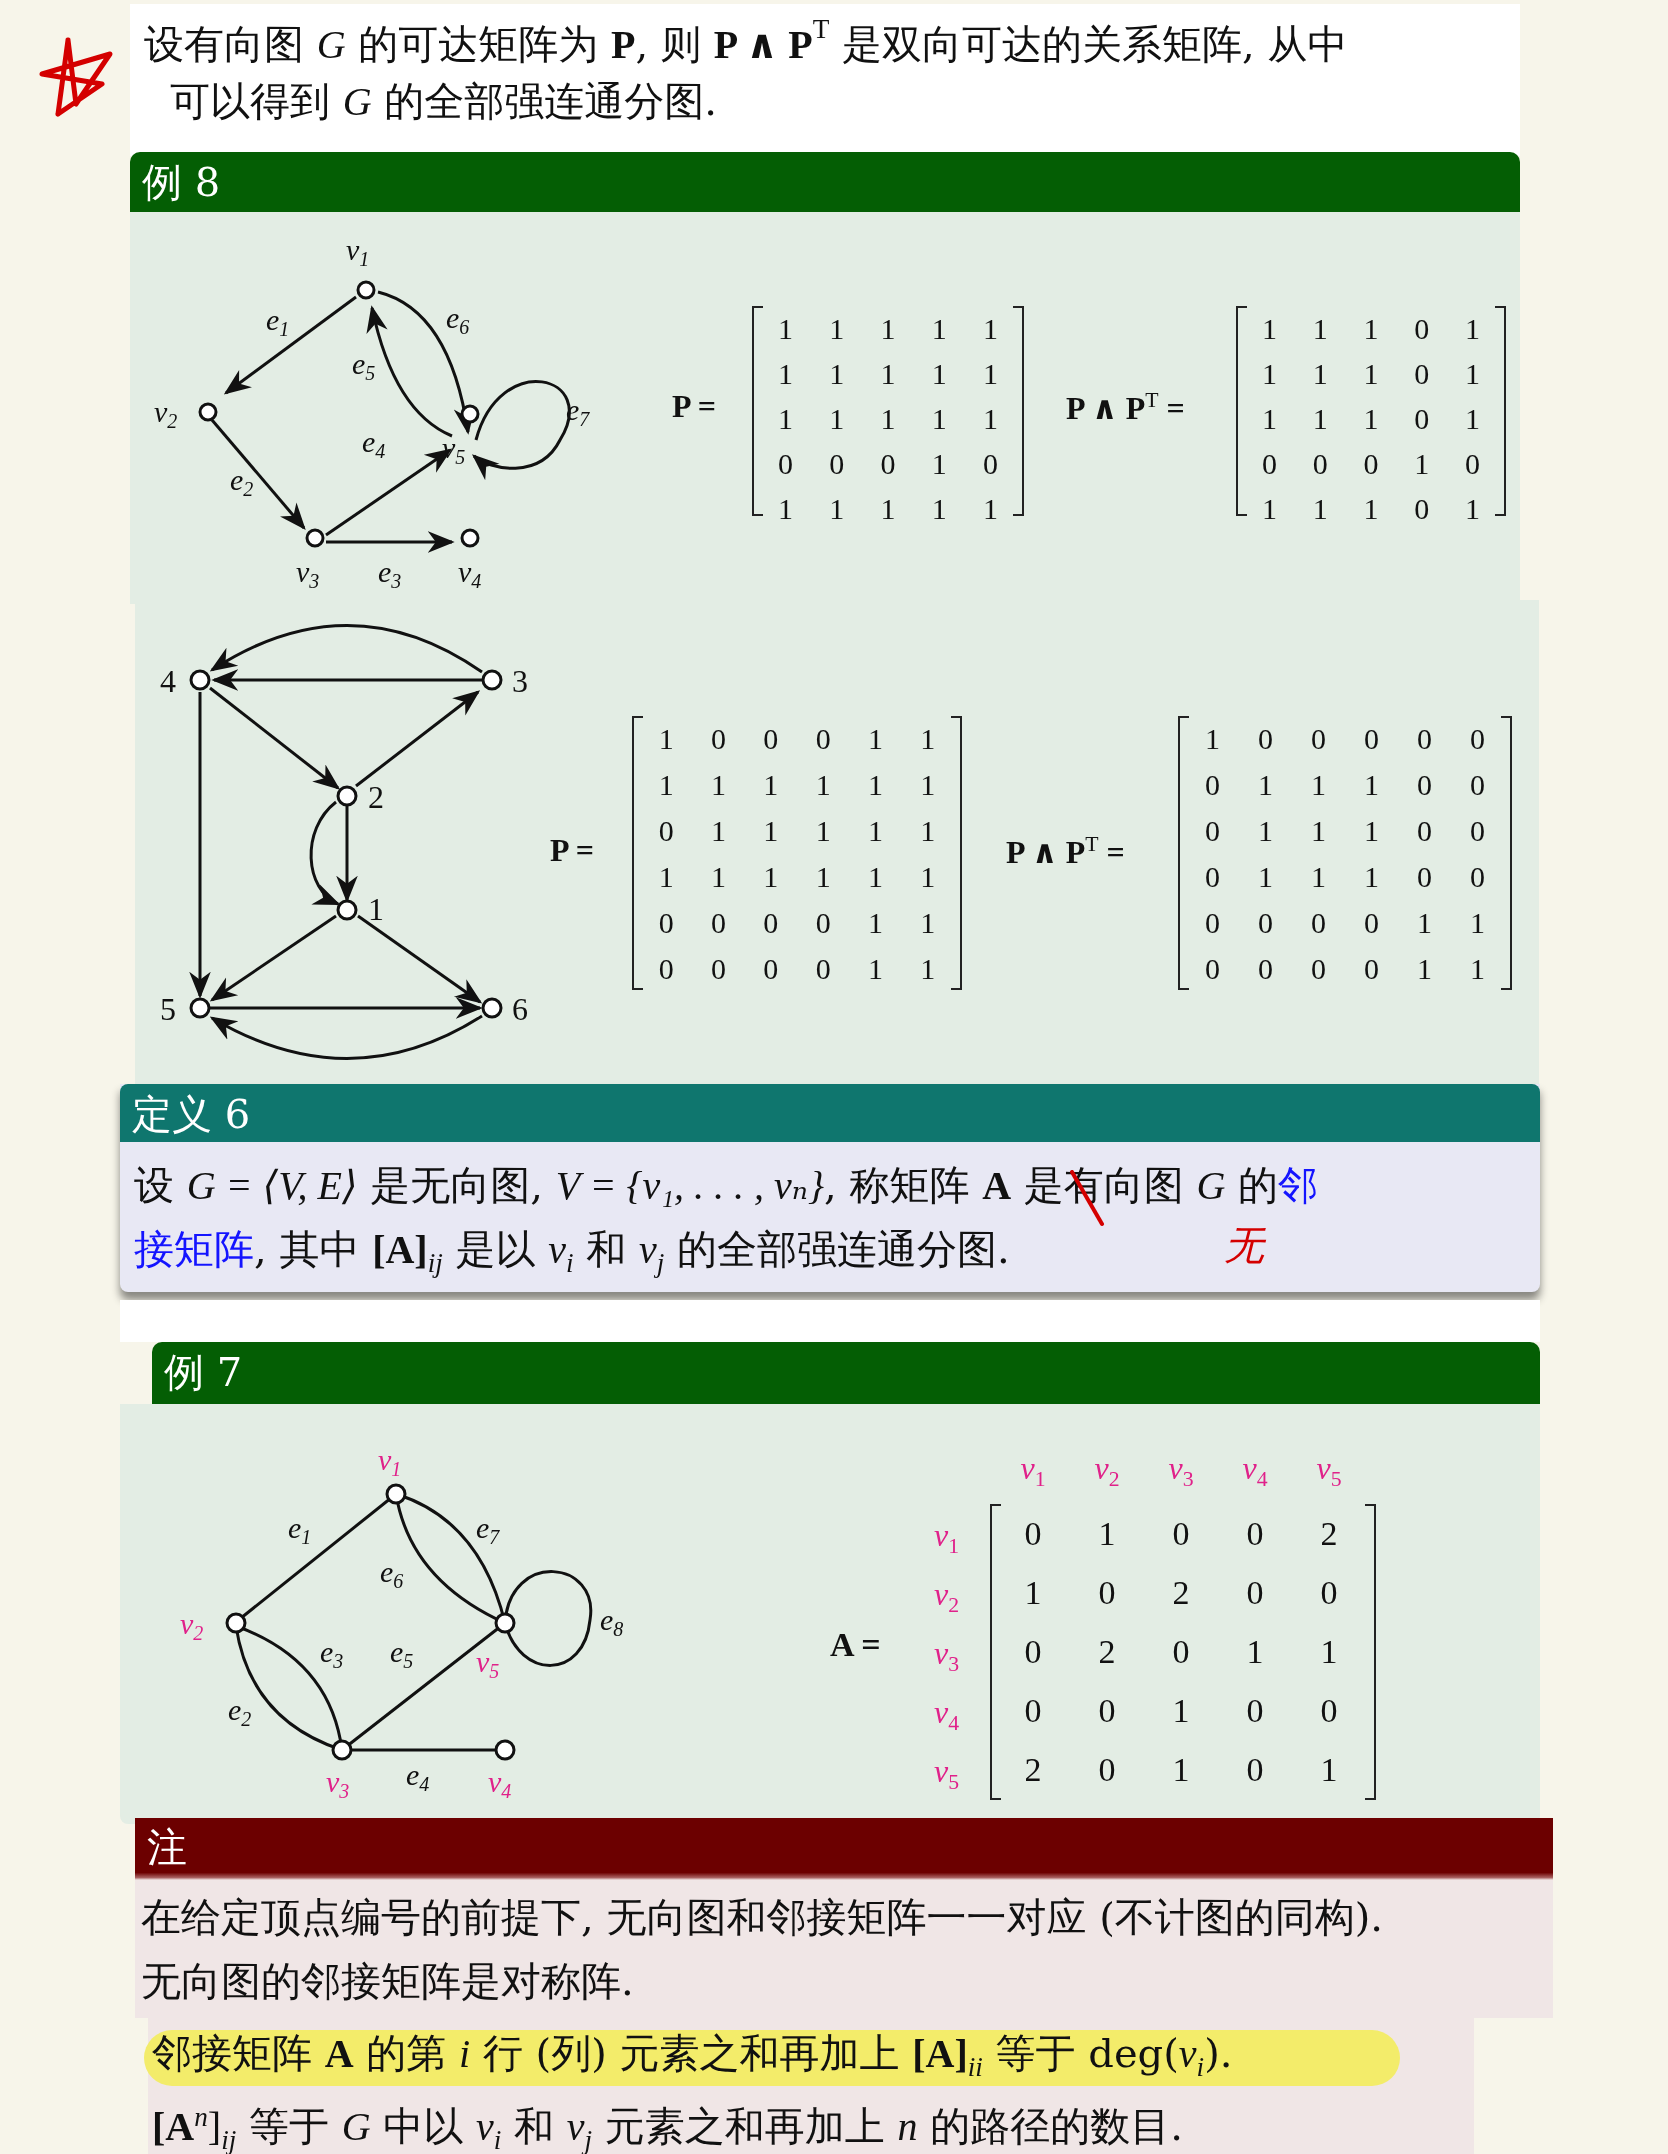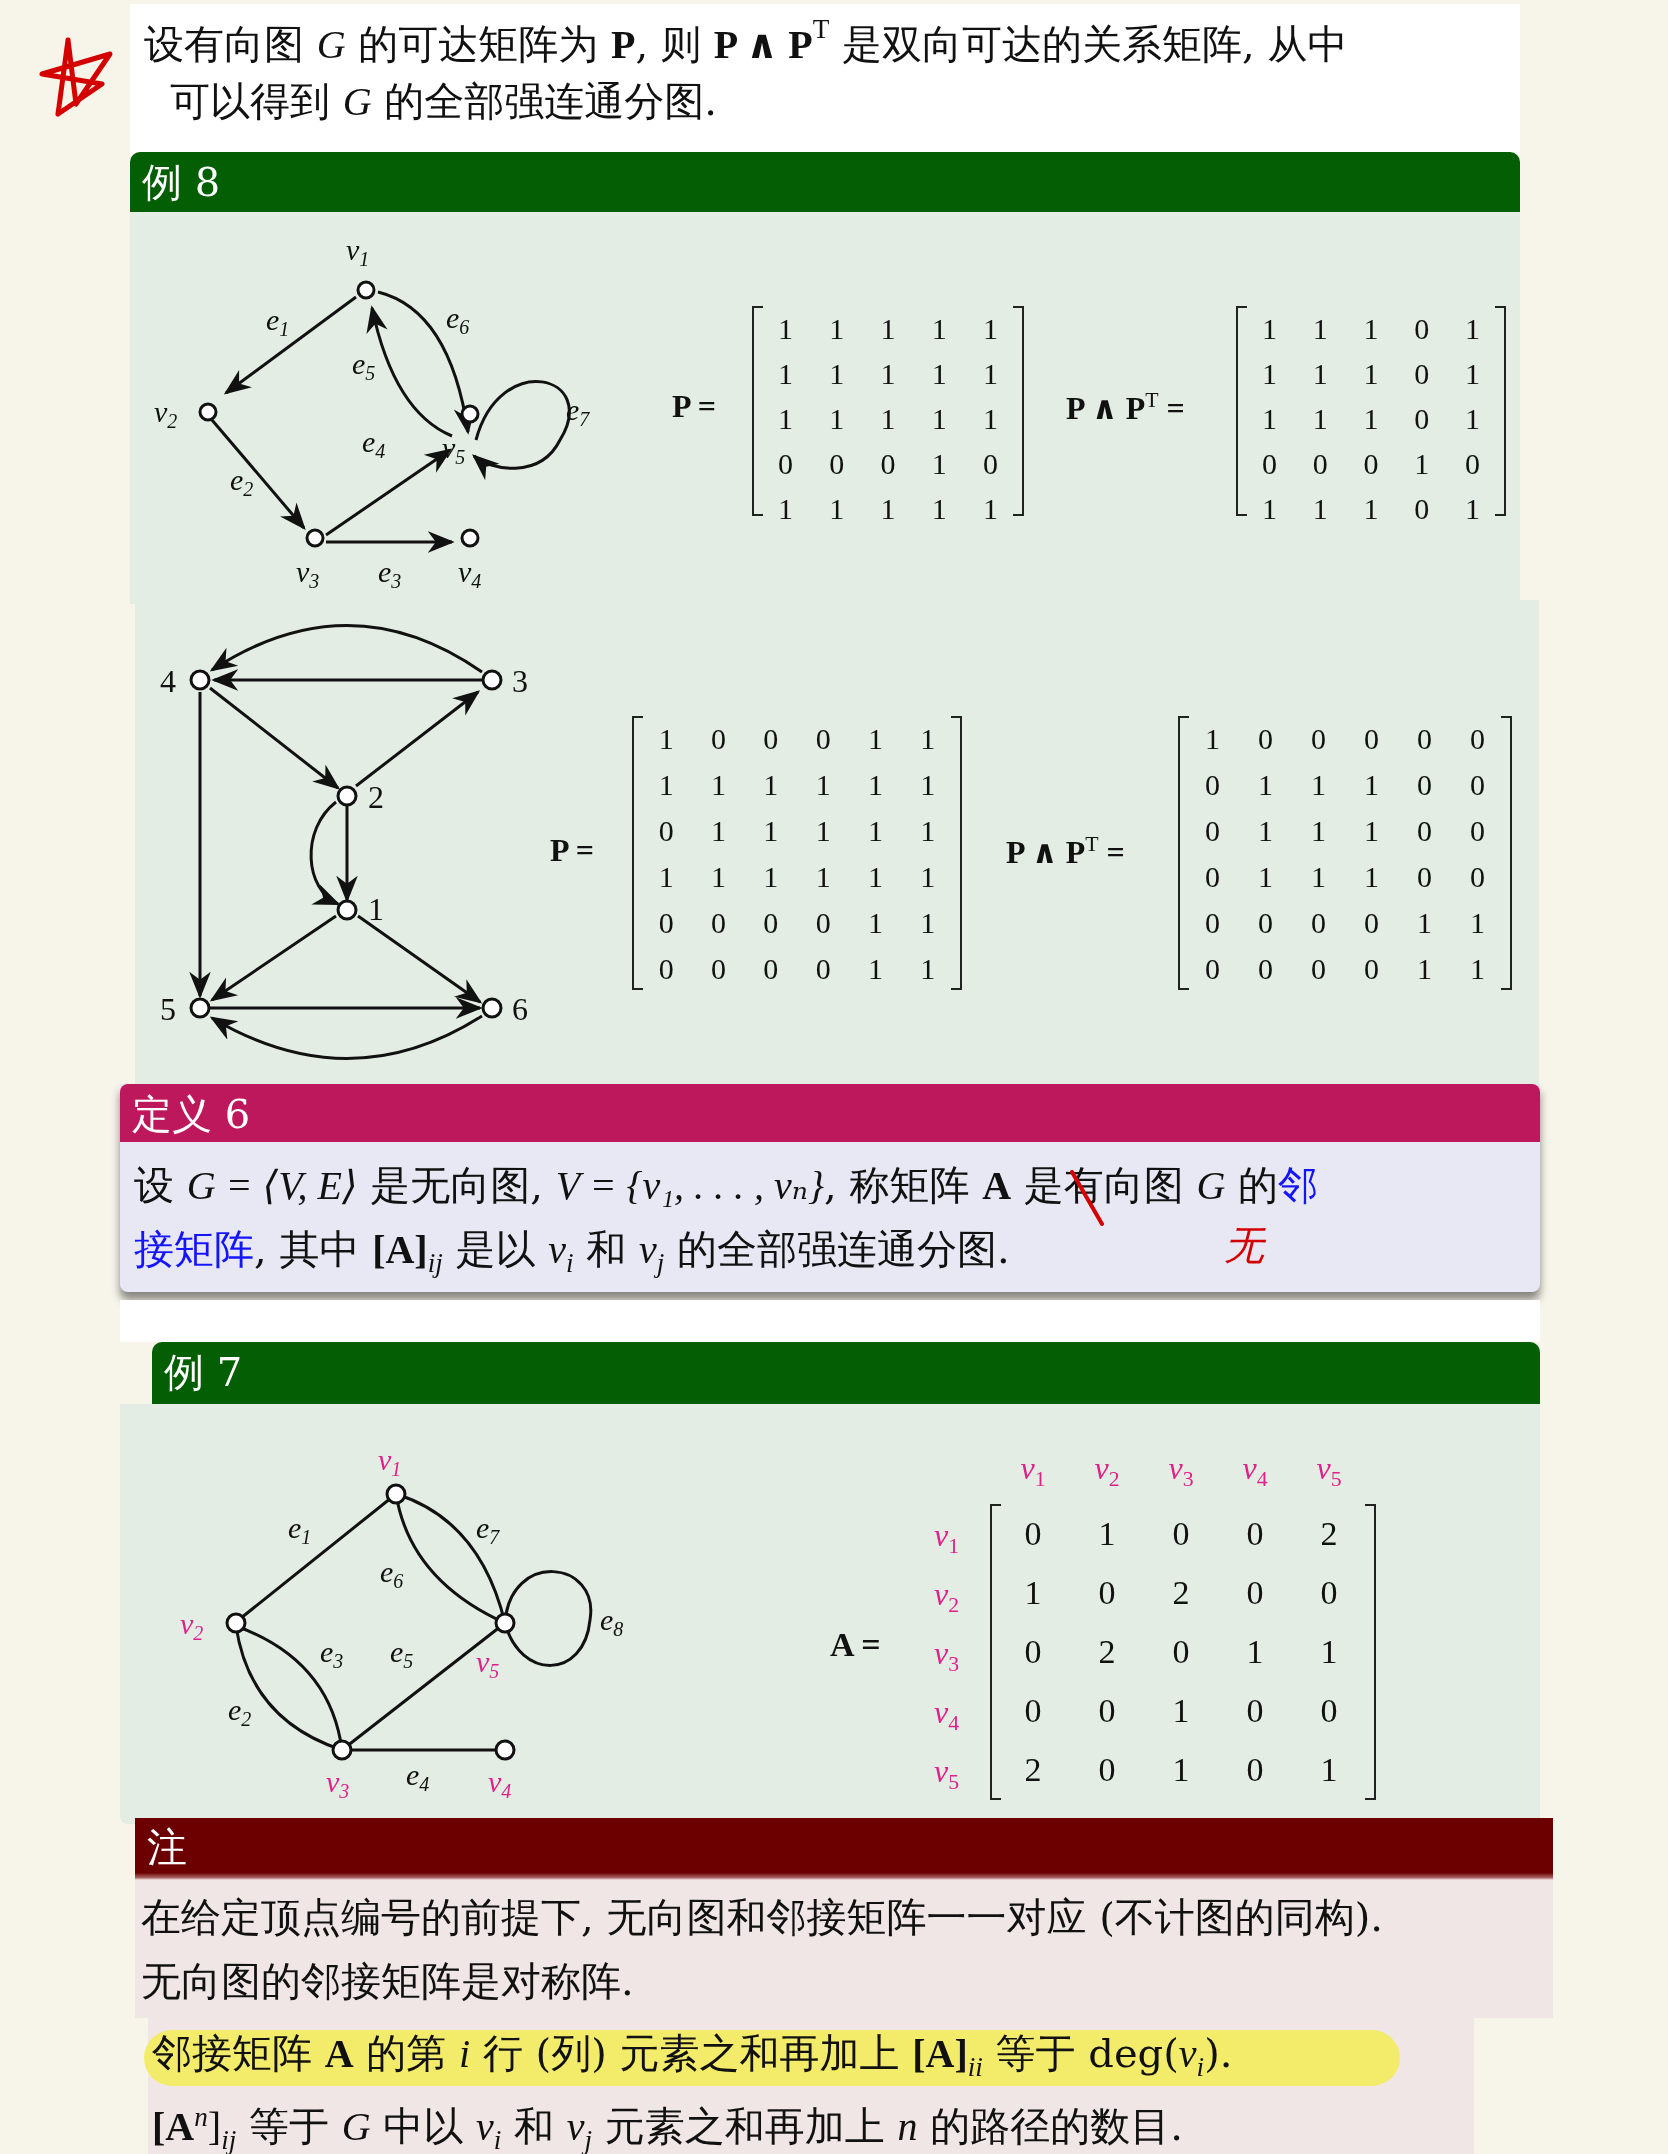--- a/index.html
+++ b/index.html
@@ -12,21 +12,21 @@
   .abs { position:absolute; }
   .serif { font-family:"Liberation Serif", "DejaVu Serif", serif; }
   .it { font-style:italic; }
   .b { font-weight:bold; }
   sub, sup { font-size:0.68em; }
   
   .panel-white { background:#ffffff; }
   .body-green { background:#e3ede4; }
   .hdr { color:#fff; font-size:40px; line-height:60px; padding-left:12px; }
   .hdr-green { background:#045e04; border-radius:10px 10px 0 0; }
-  .hdr-blue { background:#be185d; border-radius:8px 8px 0 0; }
+  .hdr-blue { background:#0f766e; border-radius:8px 8px 0 0; }
   .hdr-red { background:#6c0000; }
   .text { font-size:40px; line-height:66px; }
   .blue { color:#1414ff; }
   .pink { color:#e0218a; }
   .red-ink { color:#d40000; }
   
   .matrix { position:absolute; }
   .mat-bracket { position:absolute; top:0; bottom:0; width:9px; border:2.5px solid #222; }
   .mat-bracket.l { left:0; border-right:none; }
   .mat-bracket.r { right:0; border-left:none; }

